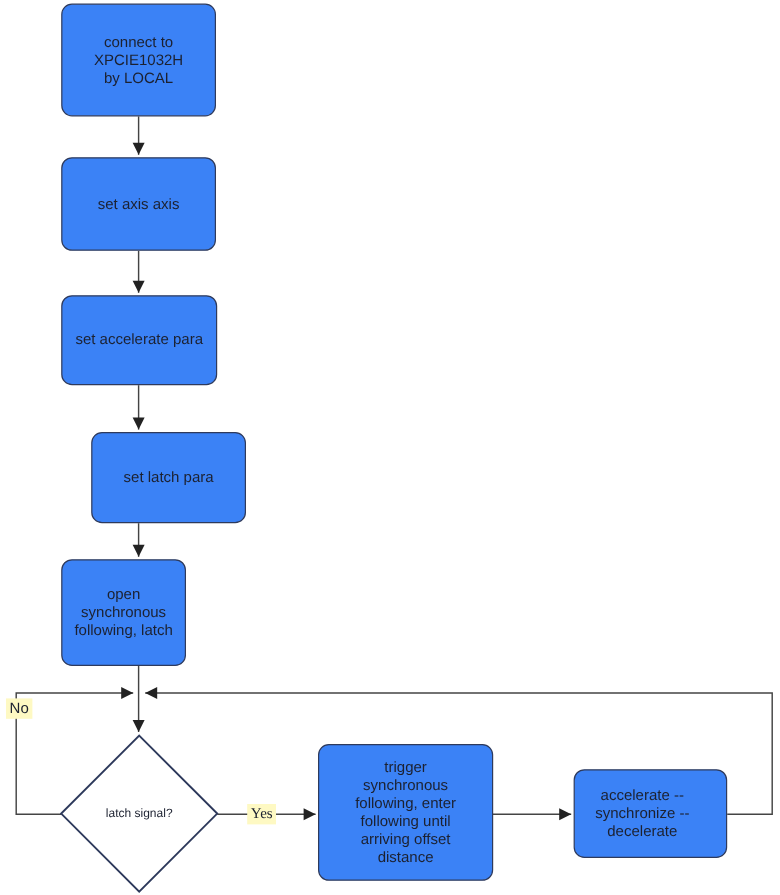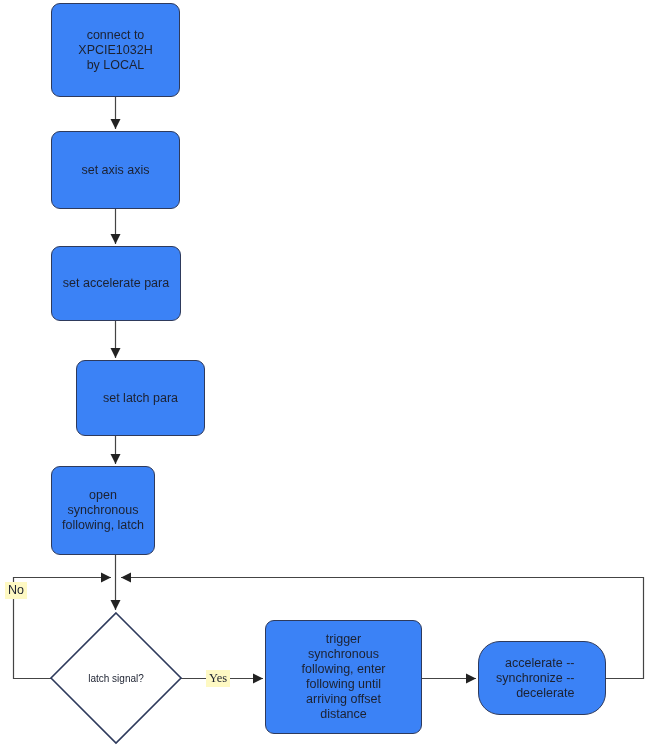--- a/index.html
+++ b/index.html
@@ -27,23 +27,22 @@
     justify-content: center;
     text-align: center;
     font-size: 12.5px;
     line-height: 15px;
     color: #1c2130;
     white-space: pre-line;
     padding: 2px;
   }
   .node.align-left {
     justify-content: flex-start;
-    text-align: right;
+    text-align: center;
     padding-left: 17px;
-    border-radius: 22px;
   }
   .diamond-label {
     position: absolute;
     display: flex;
     align-items: center;
     justify-content: center;
     text-align: center;
     font-size: 10px;
     line-height: 15px;
     color: #1c2130;
@@ -56,21 +55,21 @@
     color: #1c2130;
     padding: 1px 3px;
     text-align: center;
   }
   
   .n-connect      { left: 51px;  top: 3px;   width: 129px; height: 94px; }
   .n-set-axis     { left: 51px;  top: 131px; width: 129px; height: 78px; }
   .n-set-follow   { left: 51px;  top: 246px; width: 130px; height: 75px; }
   .n-set-latch    { left: 51px;  top: 360px; width: 129px; height: 76px; margin-left: 25px; }
   .n-open-sync    { left: 51px;  top: 466px; width: 104px; height: 89px; }
-  .n-trigger      { left: 265px; top: 620px; width: 157px; height: 114px; }
+  .n-trigger      { left: 265px; top: 620px; width: 146px; height: 114px; }
   .n-accelerate   { left: 478px; top: 641px; width: 128px; height: 74px; }
   .l-diamond      { left: 56px;  top: 665px; width: 120px; height: 26px; }
   .l-no           { left: 5px;   top: 582px; }
   .l-yes          { left: 206px; top: 670px; font-family: Liberation Serif, serif; }
 </style>
 </head>
 <body>
 
 <div class="canvas">
 

